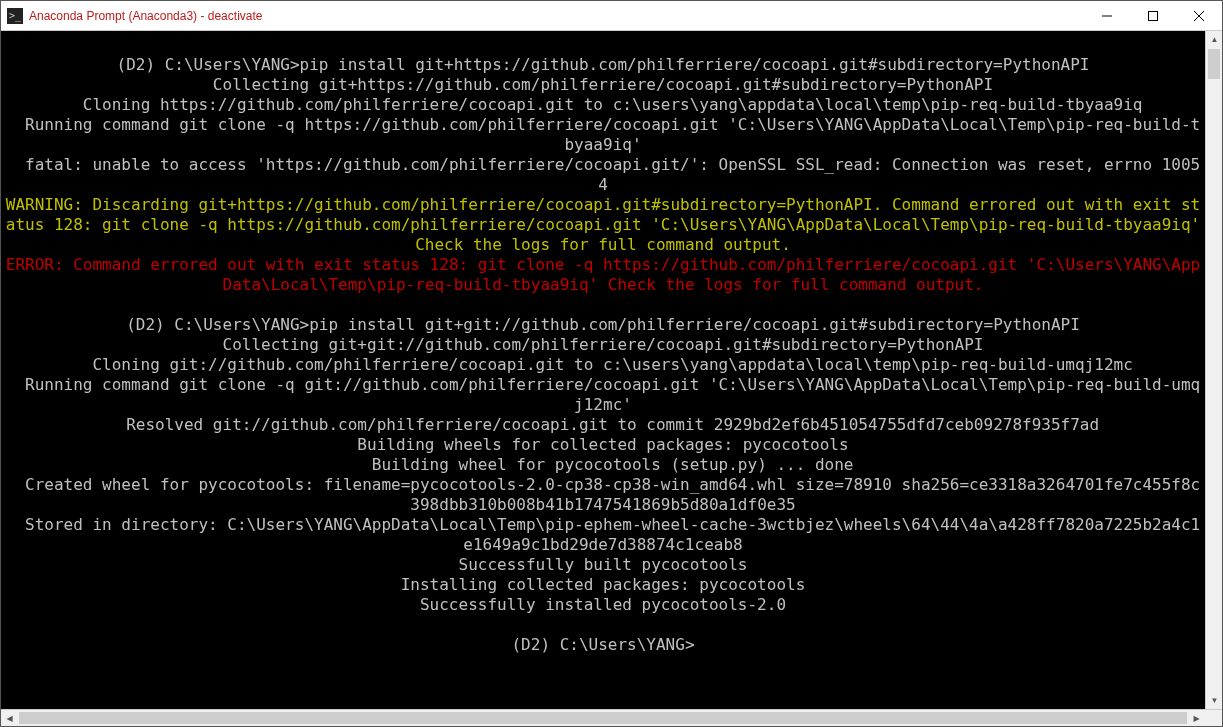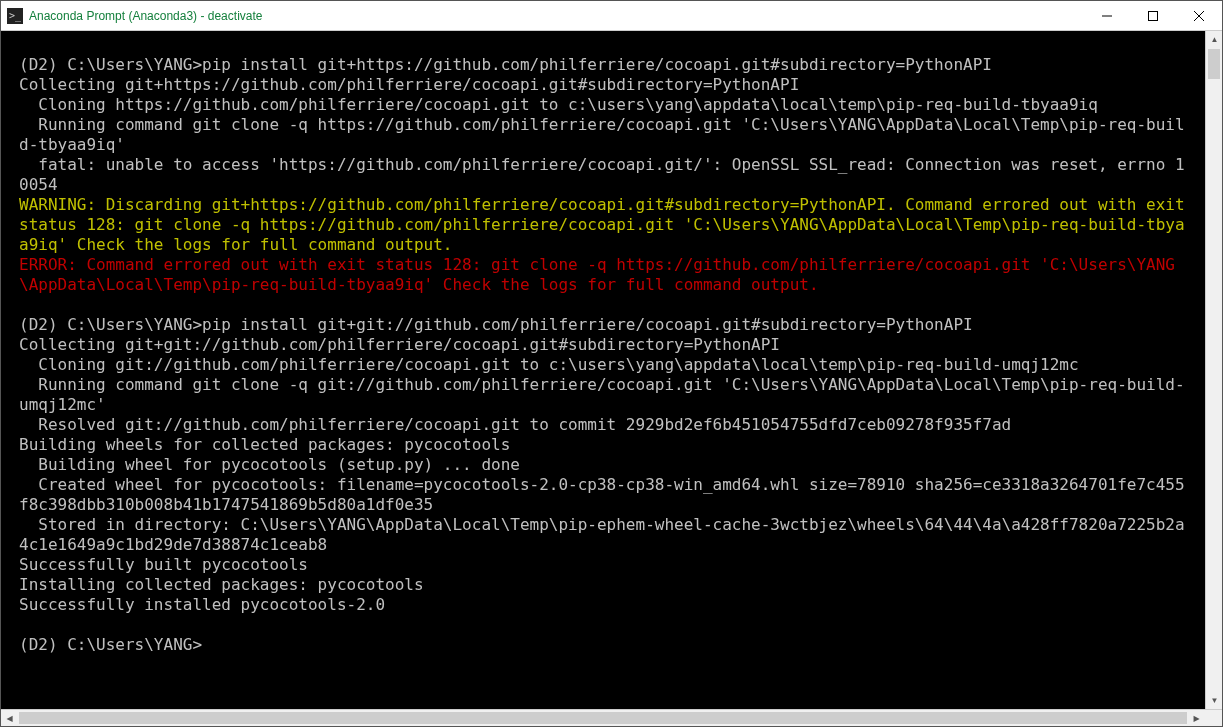--- a/index.html
+++ b/index.html
@@ -40,21 +40,21 @@
       justify-content: center;
     }
     .titlebar .app-icon span {
       color: #ccc;
       font-size: 10px;
       font-family: monospace;
       line-height: 1;
     }
     .titlebar .title {
       font-size: 12px;
-      color: #15803d;
+      color: #b91c1c;
       flex: 0 0 auto;
     }
     .titlebar .spacer {
       flex: 1;
     }
     .titlebar .win-controls {
       display: flex;
       height: 100%;
     }
     .titlebar .win-btn {
@@ -73,21 +73,22 @@
       position: relative;
       overflow: hidden;
     }
     .terminal {
       position: absolute;
       top: 0;
       left: 0;
       right: 17px;
       bottom: 17px;
       overflow: hidden;
-      padding: 4px 18px;
+      padding: 4px 3px;
+      text-align: center;
     }
     .terminal pre {
       font-family: "NSimSun", "SimSun", "Consolas", monospace;
       font-size: 16px;
       line-height: 20px;
       color: #c0c0c0;
       white-space: pre-wrap;
       word-break: break-all;
     }
     .terminal pre .warn {

